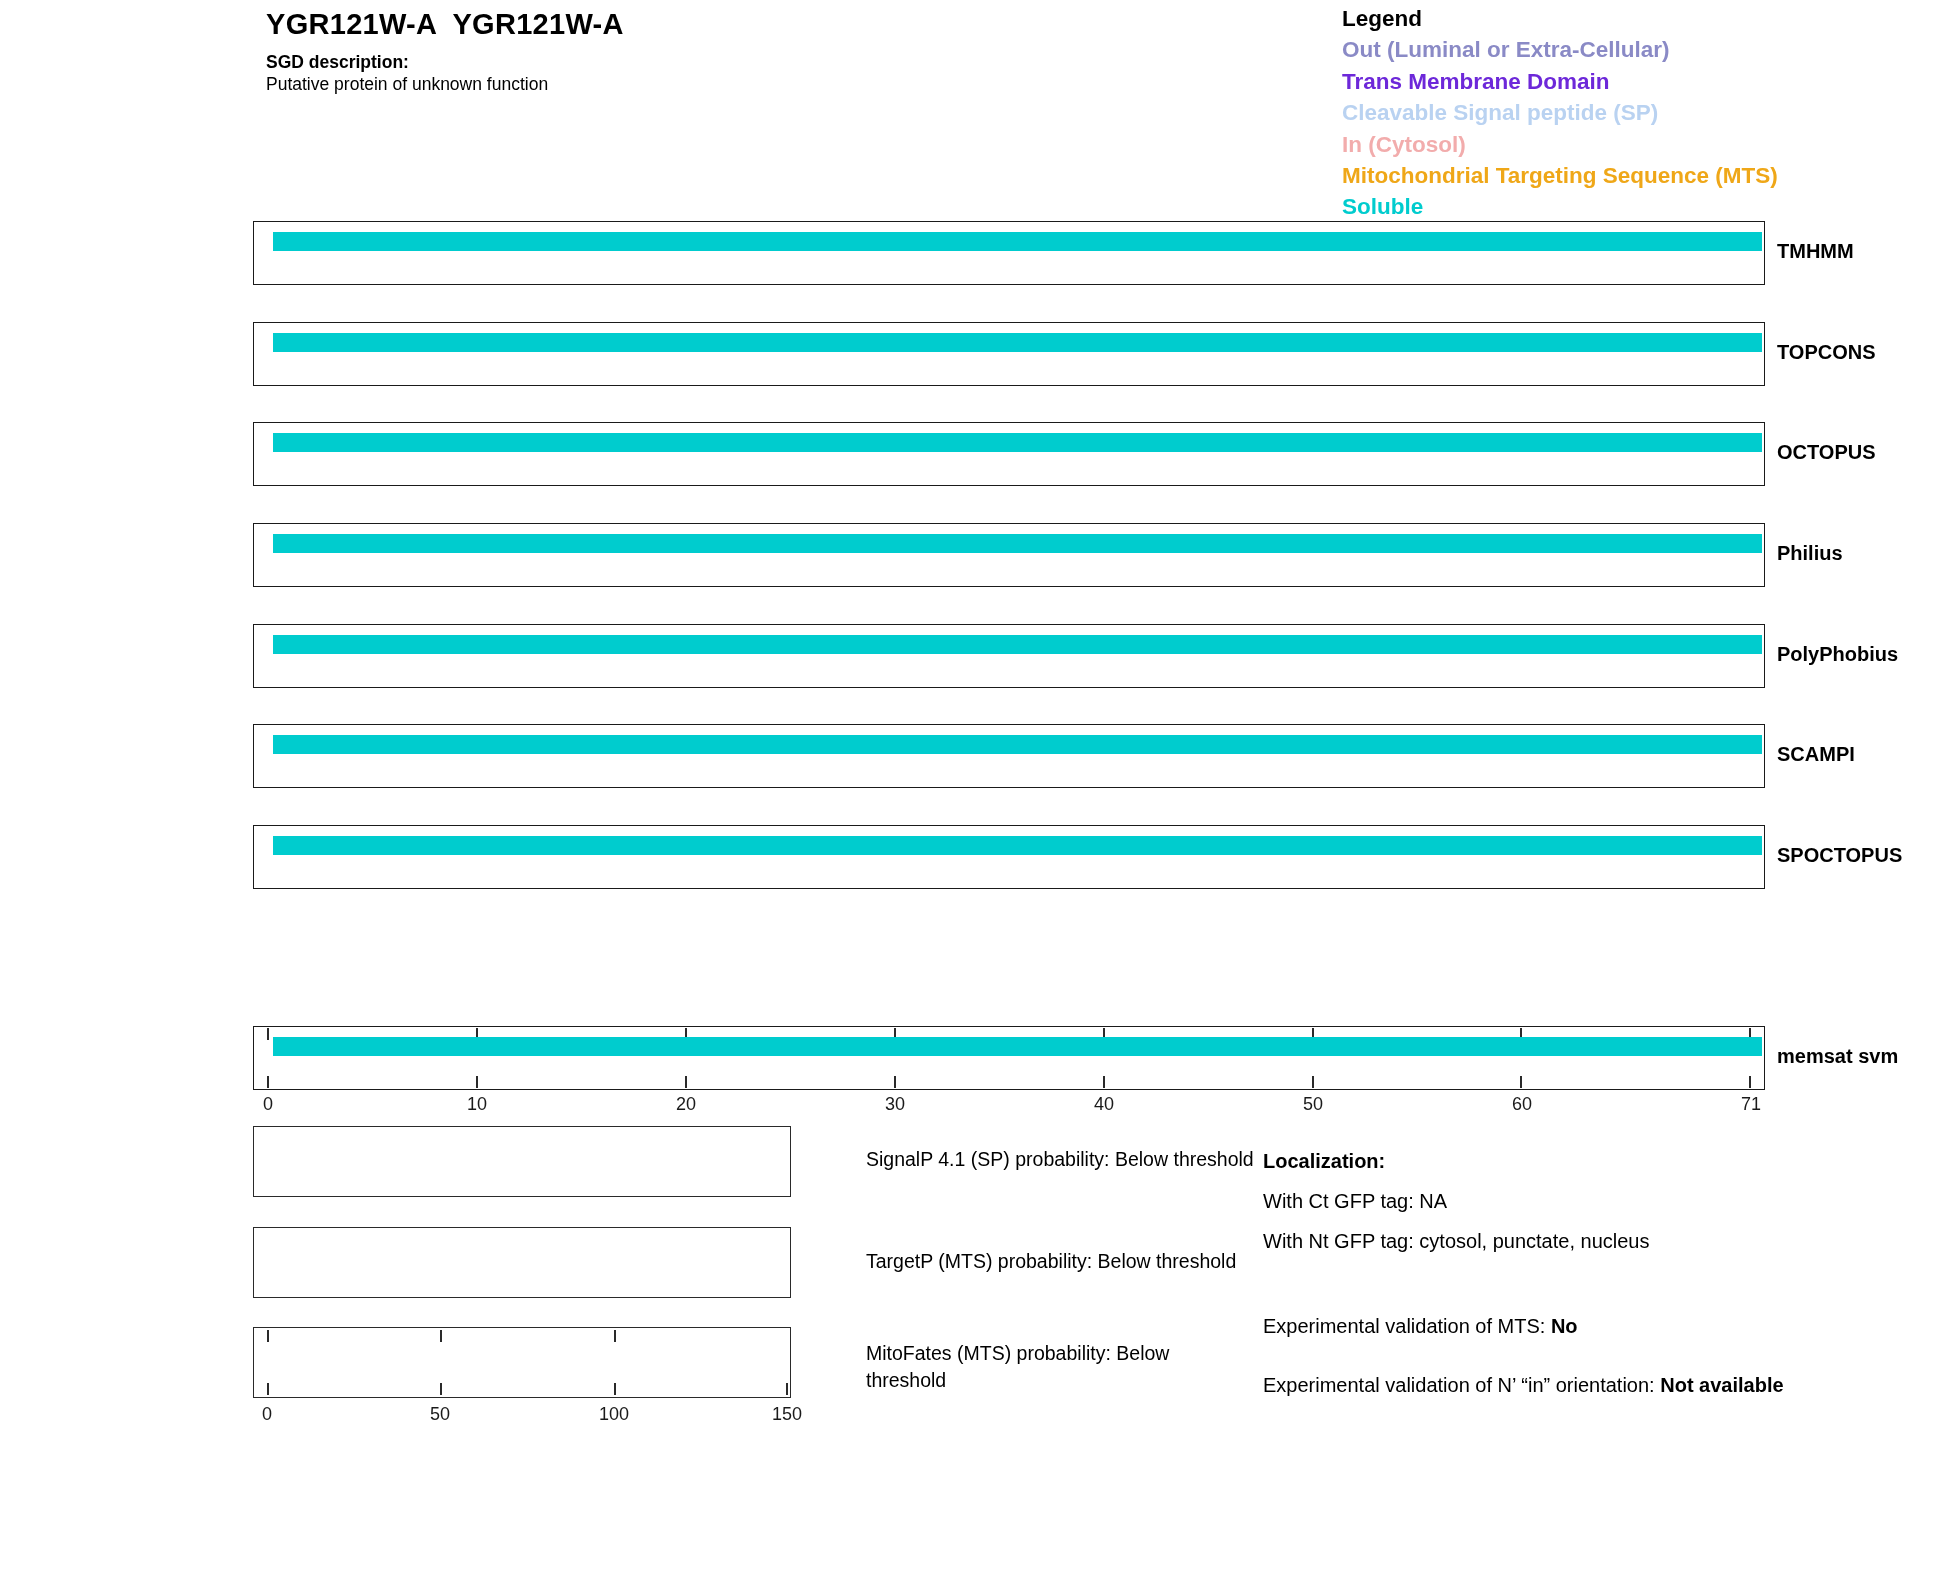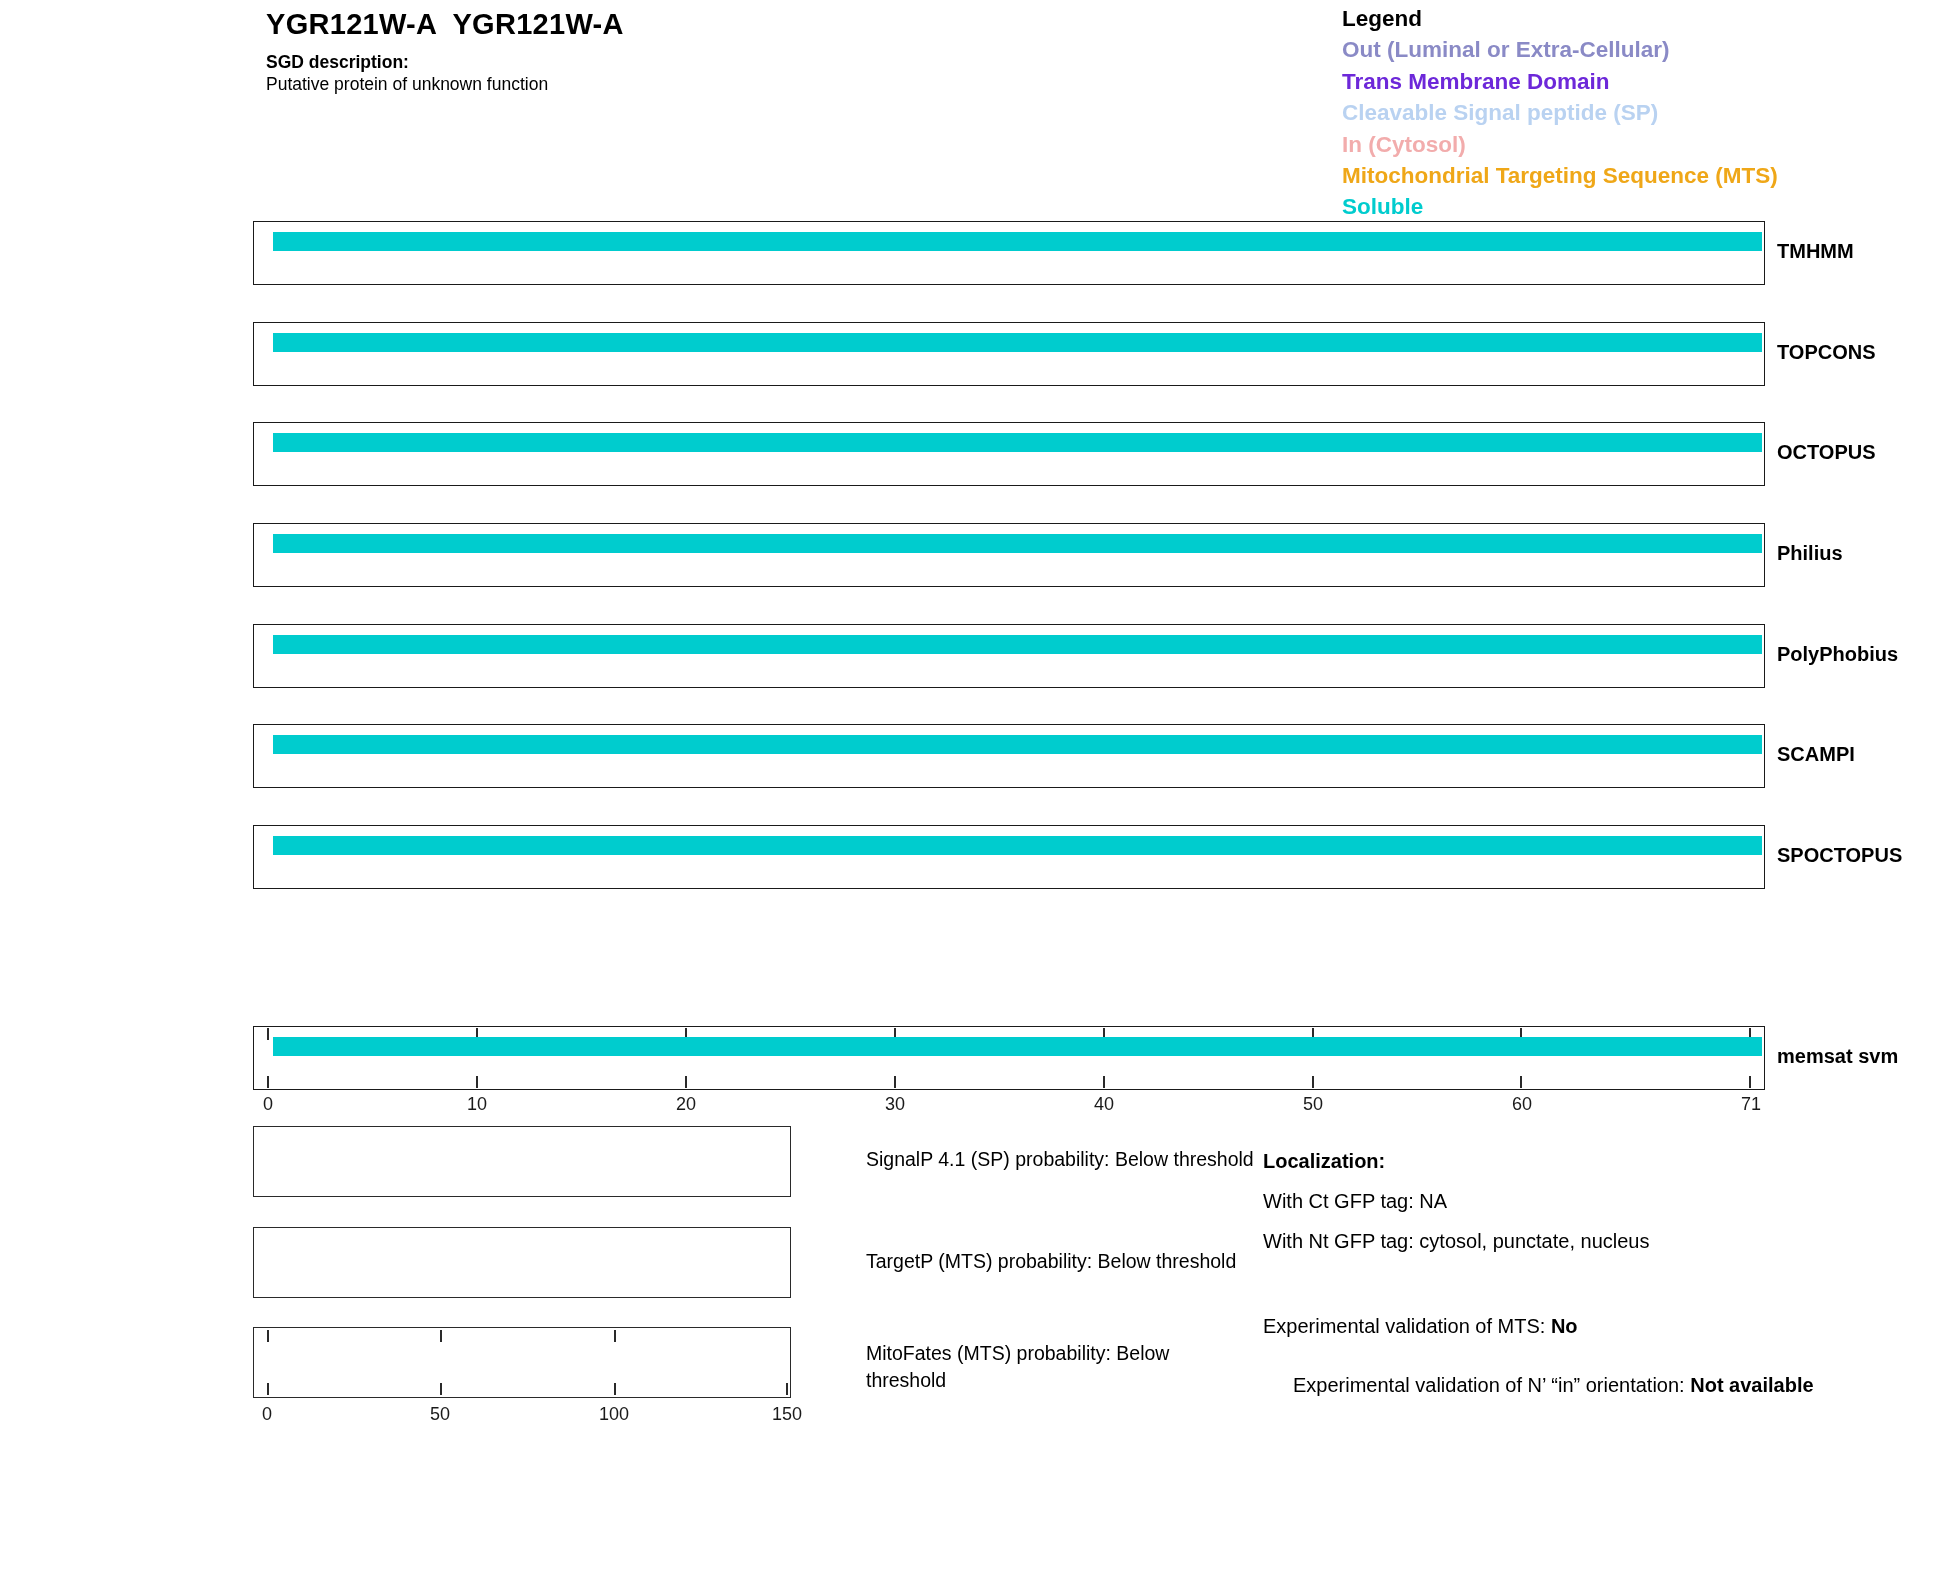--- a/index.html
+++ b/index.html
@@ -26,21 +26,21 @@
   .xaxis span{position:absolute;top:1094px;font-size:18px;transform:translateX(-50%);color:#1a1a1a;}
 
   .pbox{position:absolute;left:253px;width:538px;height:71px;border:1.5px solid #2a2a2a;box-sizing:border-box;background:#fff;}
   .plabel{position:absolute;left:866px;font-size:19.5px;line-height:27px;color:#000;}
   .plabel.wrap{width:335px;}
   .bxaxis span{position:absolute;top:1404px;font-size:18px;transform:translateX(-50%);color:#1a1a1a;}
 
   .loc{position:absolute;left:1263px;font-size:20px;line-height:30px;}
   .loc.bold{font-weight:bold;}
   .loc b{font-weight:bold;}
-  .orientation{width:522px;margin-left:30px;}
+  .orientation{width:522px;}
 </style>
 </head>
 <body>
 
 <div class="page">
 
   <div class="title">YGR121W-A  YGR121W-A</div>
   <div class="sgd-label">SGD description:</div>
   <div class="sgd-desc">Putative protein of unknown function</div>
 

